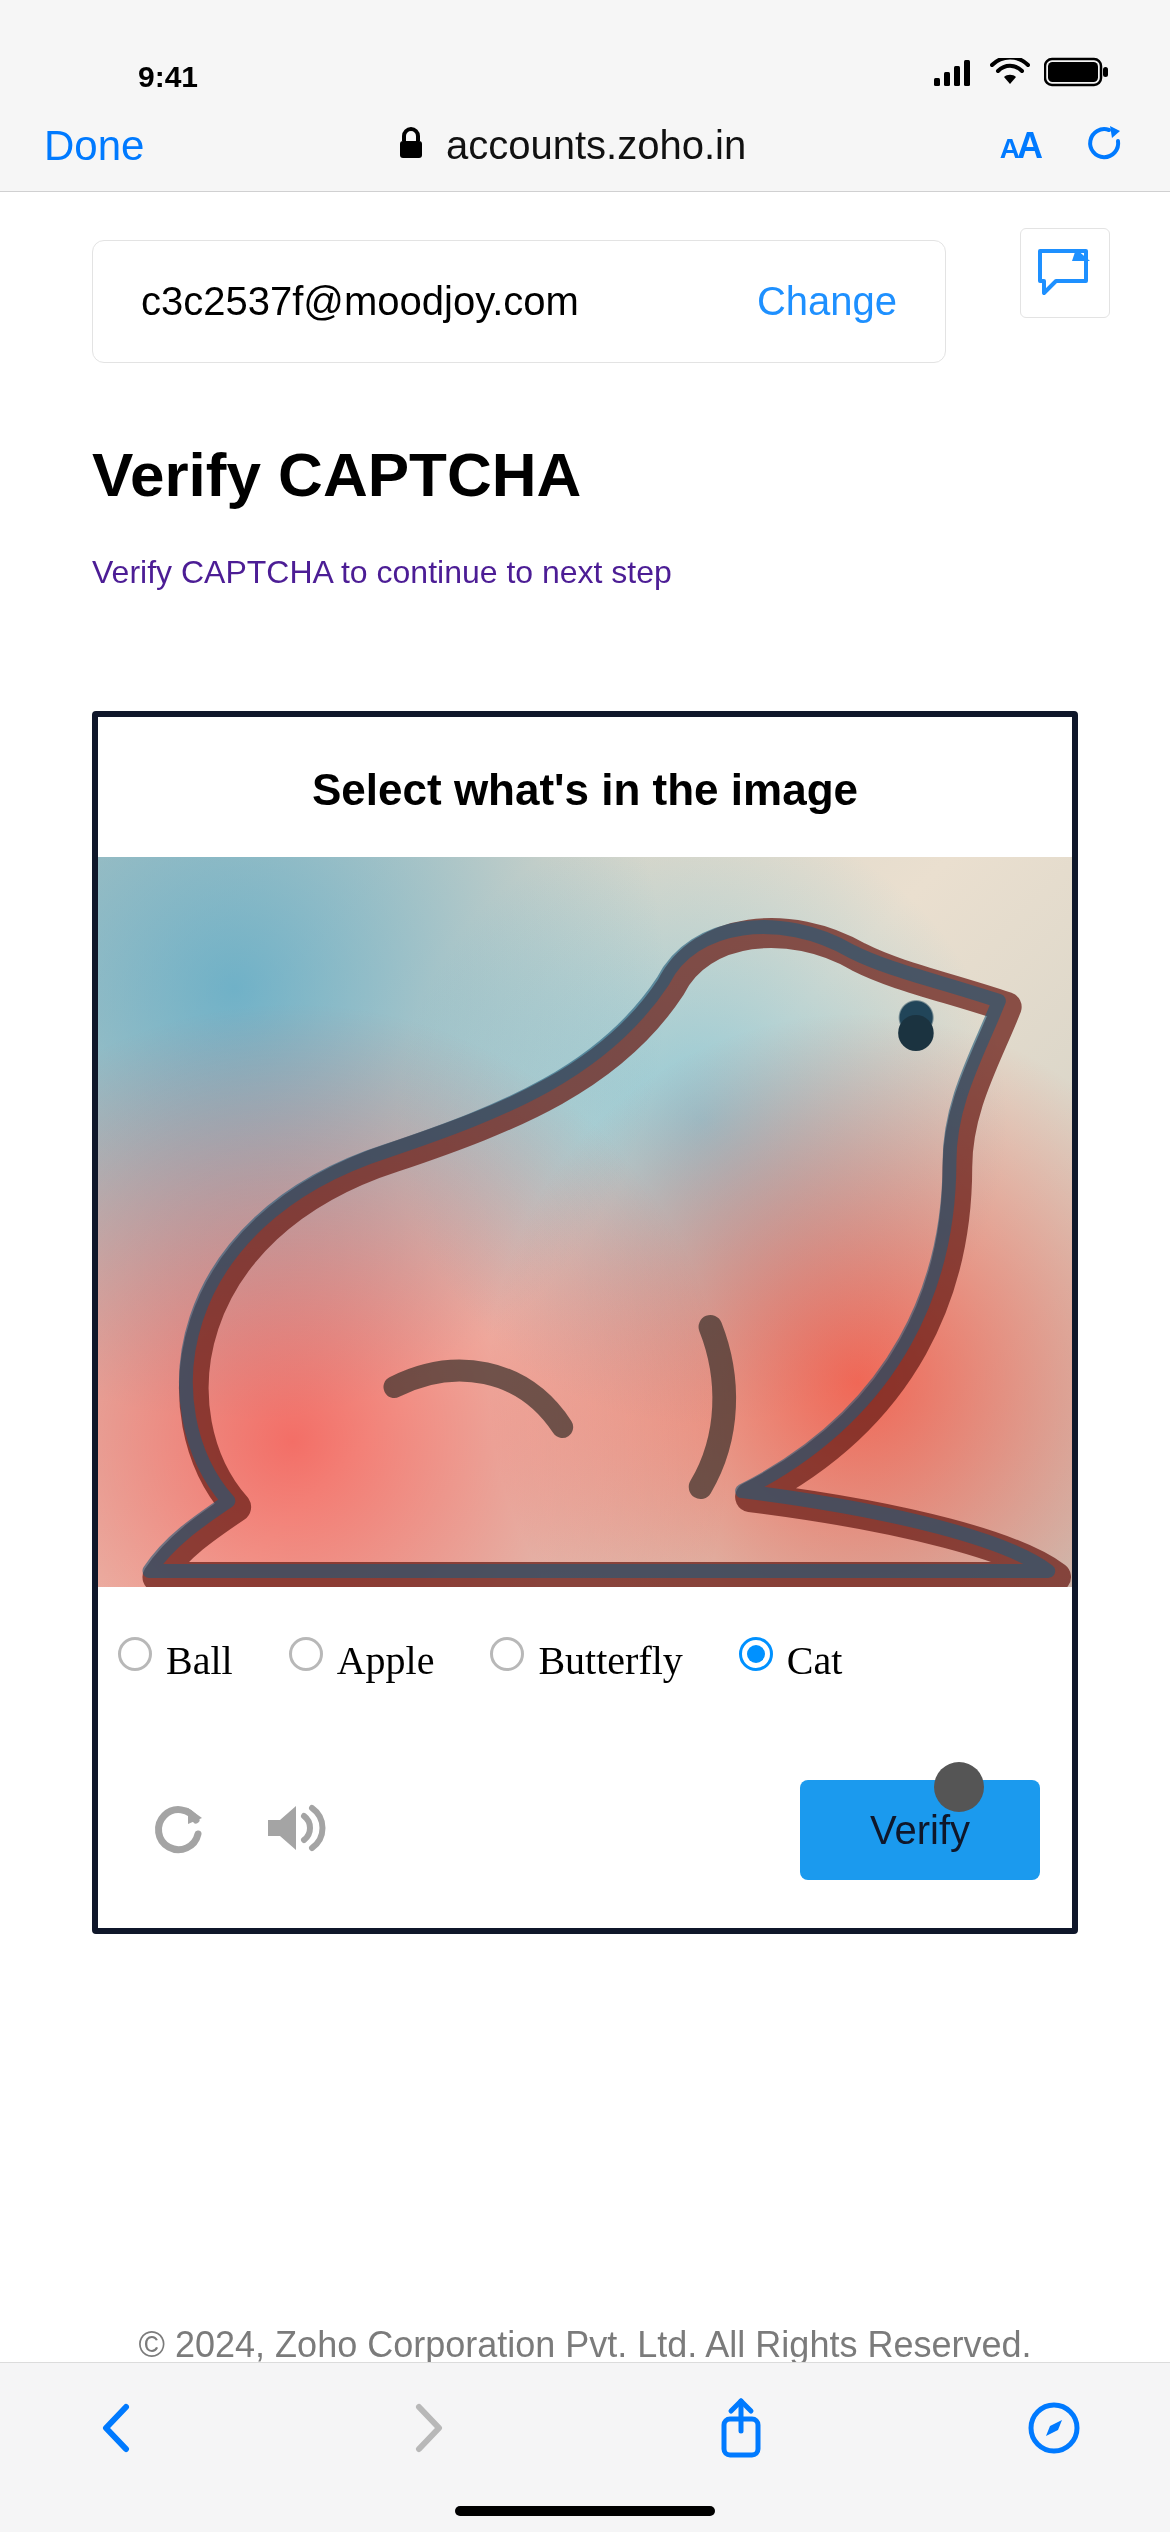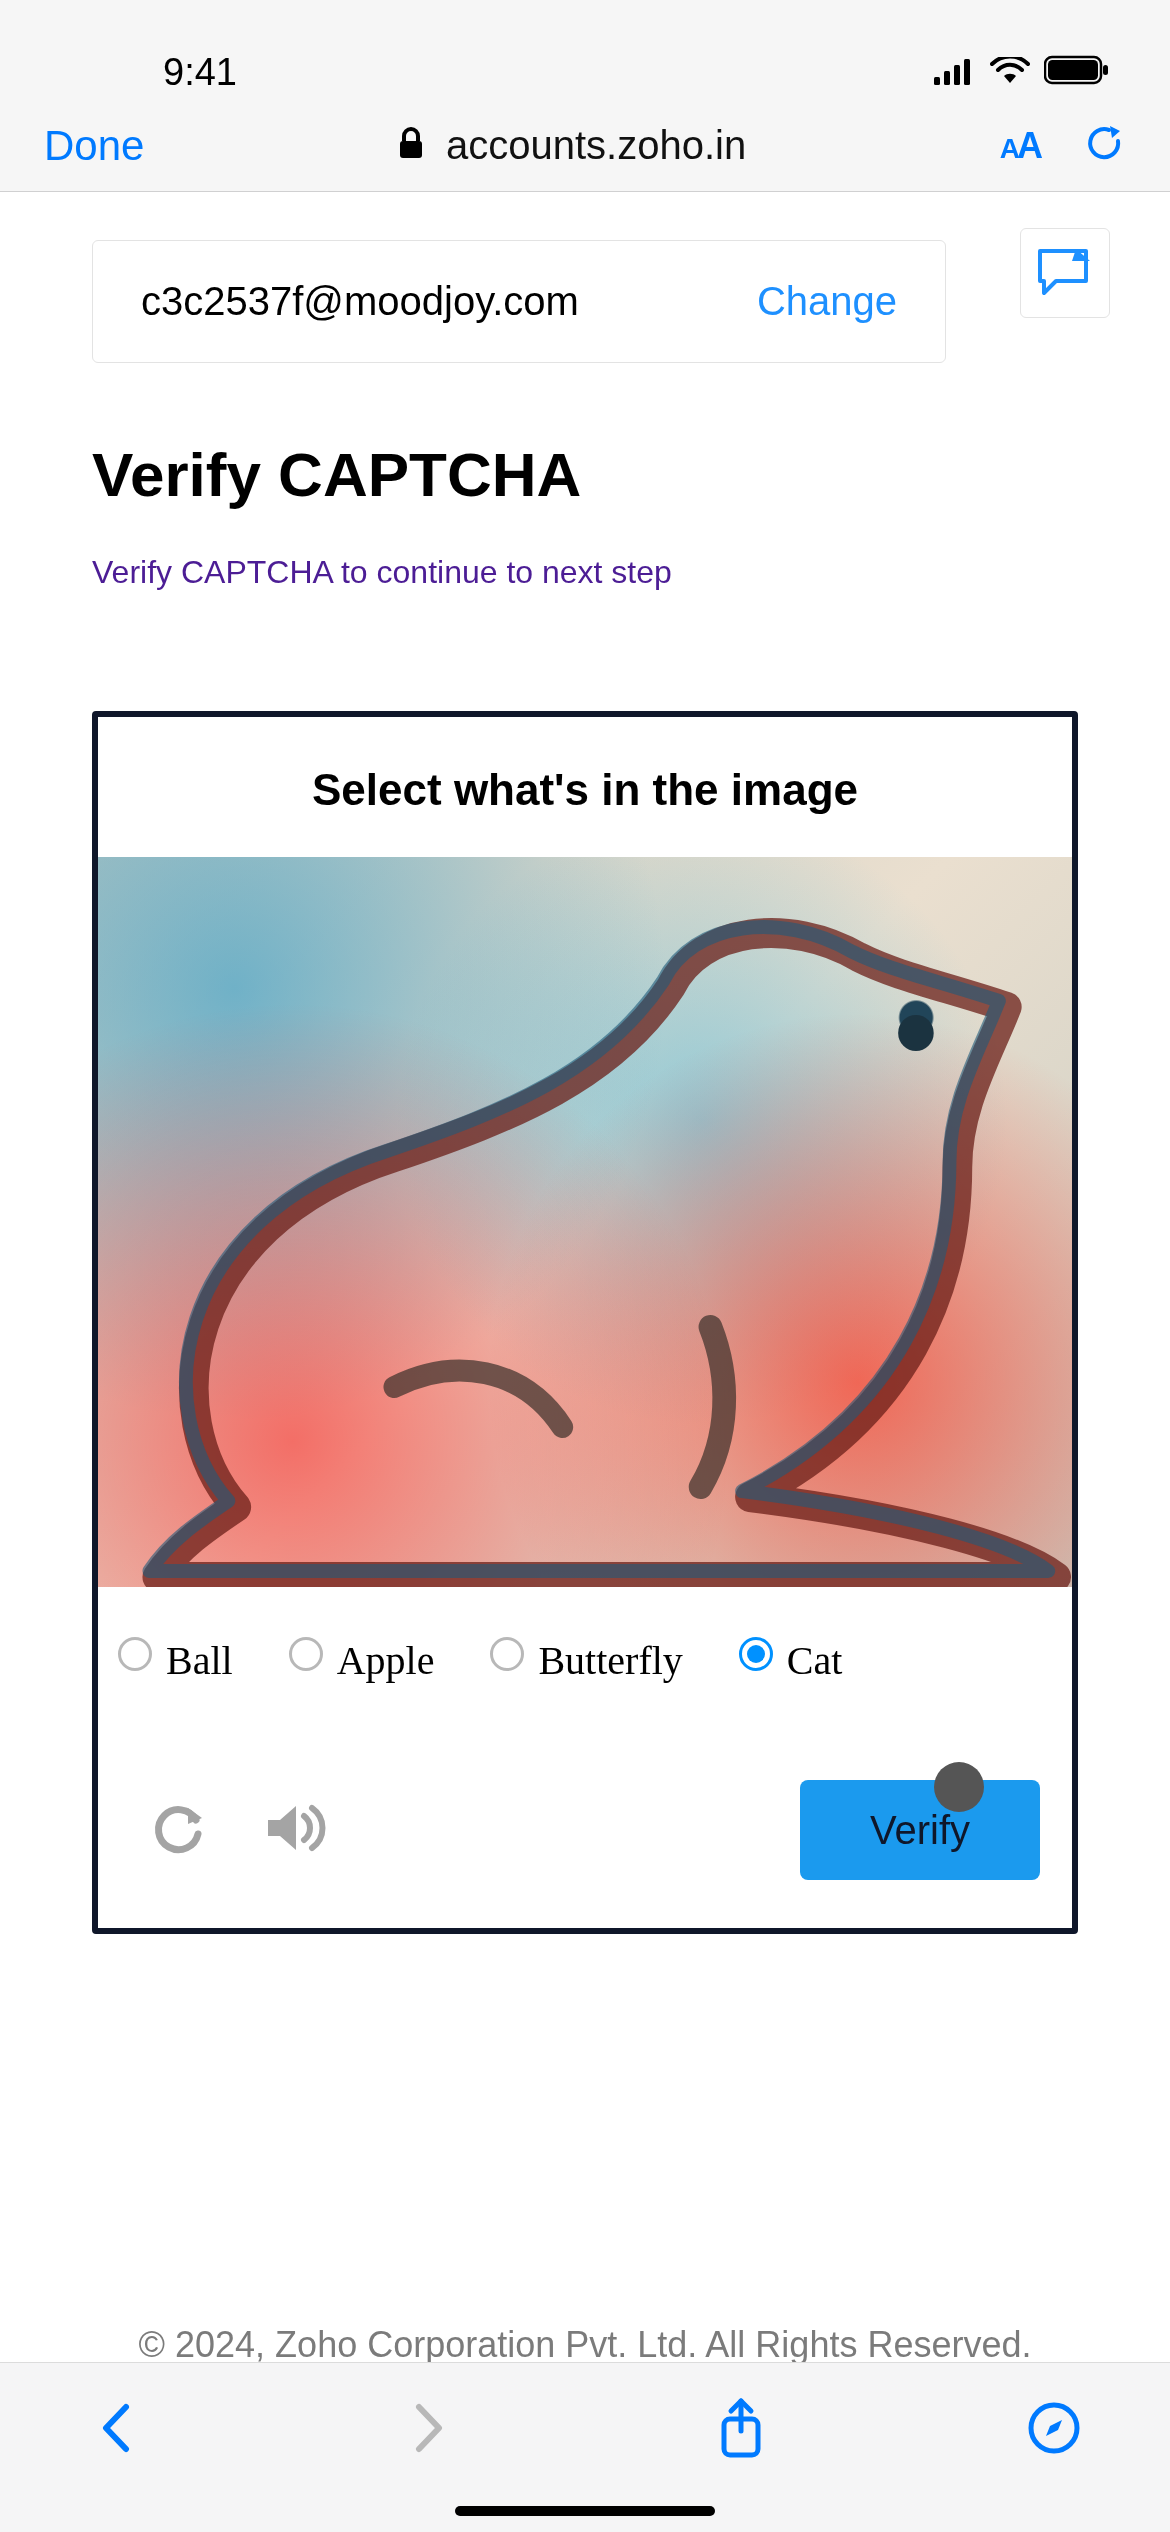--- a/index.html
+++ b/index.html
@@ -10,24 +10,24 @@
     background: #f6f6f6;
     color: #000;
     overflow: hidden;
   }
 
   
   .status-bar {
     height: 100px;
     display: flex;
     align-items: flex-end;
-    padding: 0 60px 6px 85px;
-    justify-content: space-between;
-    font-size: 38px;
-    font-weight: 400;
+    padding: 0 60px 6px 60px;
+    justify-content: space-between;
+    font-size: 30px;
+    font-weight: 700;
   }
   .status-left { padding-left: 78px; }
   .status-right { display: flex; align-items: center; gap: 14px; }
 
   
   .browser-header {
     height: 92px;
     display: flex;
     align-items: center;
     padding: 0 44px;
@@ -63,21 +63,21 @@
   .content {
     background: #fff;
     height: calc(2532px - 100px - 92px - 170px);
     position: relative;
     padding: 48px 92px 0 92px;
     overflow: hidden;
   }
 
   .email-box {
     border: 1px solid #e3e3e3;
-    border-radius: 6px;
+    border-radius: 12px;
     padding: 38px 48px;
     display: flex;
     align-items: center;
     justify-content: space-between;
     font-size: 40px;
     width: 854px;
   }
   .email-box .email { color: #000; font-weight: 400; }
   .email-box .change { color: #1e90ff; font-weight: 400; background: none; border: none; font-family: inherit; font-size: 40px; }
 

